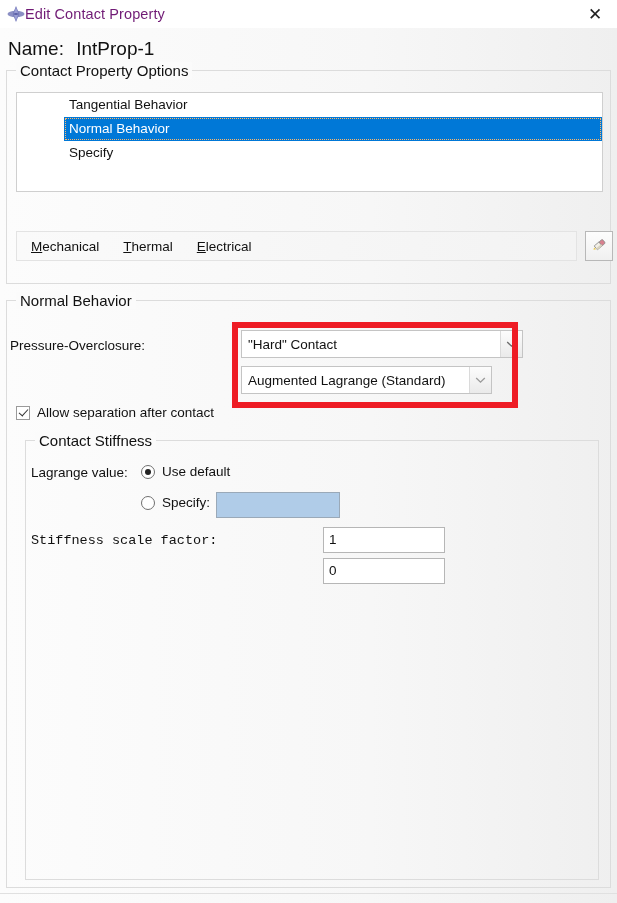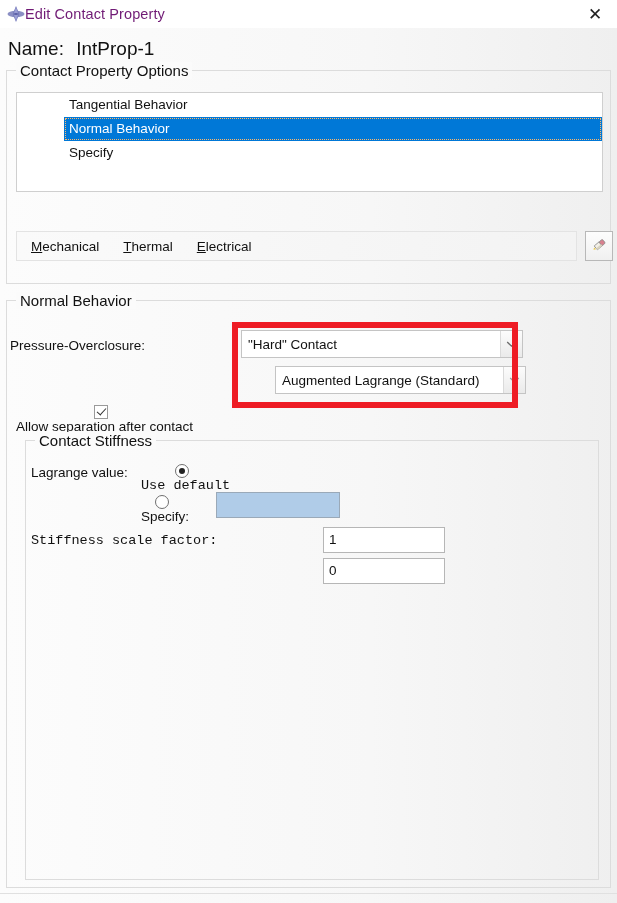--- a/index.html
+++ b/index.html
@@ -213,21 +213,20 @@
     border: 1px solid #9aa9b8;
     color: transparent;
   }
 
   
   .checkrow {
     position: absolute;
     display: flex;
     align-items: center;
     cursor: default;
-    flex-direction: column;
   }
   .cb-box {
     width: 14px; height: 14px;
     border: 1px solid #9a9a9a;
     background: #fff;
     box-sizing: border-box;
     flex: none;
     position: relative;
     margin-right: 7px;
   }
@@ -336,40 +335,40 @@
     <div class="fld-label" style="left:3px; top:37px;">Pressure-Overclosure:</div>
     <div class="combo" style="left:234px; top:29px; width:282px;">
       <div class="combo-text">"Hard" Contact</div>
       <div class="combo-arrow">
         <svg width="11" height="8" viewBox="0 0 11 8">
             <path d="M1.2 2 L5.5 6.2 L9.8 2" fill="none" stroke="#6d6d6d" stroke-width="1.3"></path>
           </svg>
       </div>
     </div>
 
-    <div class="combo" style="left:234px; top:65px; width:251px;margin-left:34px;">
+    <div class="combo" style="left:234px; top:65px; width:251px;">
       <div class="combo-text">Augmented Lagrange (Standard)</div>
       <div class="combo-arrow">
         <svg width="11" height="8" viewBox="0 0 11 8">
             <path d="M1.2 2 L5.5 6.2 L9.8 2" fill="none" stroke="#9a9a9a" stroke-width="1.3"></path>
           </svg>
       </div>
     </div>
 
     <div class="checkrow" style="left:9px; top:104px;">
       <span class="cb-box checked"></span>
       <span class="ctrl-label">Allow separation after contact</span>
     </div>
 
     <div class="groupbox" id="gb-stiffness">
       <div class="gb-title">Contact Stiffness</div>
 
       <div class="fld-label" style="left:5px; top:24px;">Lagrange value:</div>
 
-      <div class="checkrow" style="left:115px; top:23px;font-family:Liberation Mono, monospace;">
+      <div class="checkrow" style="left:115px; top:23px;">
         <span class="rb-box checked"></span>
         <span class="ctrl-label">Use default</span>
       </div>
 
       <div class="checkrow" style="left:115px; top:54px;justify-content:flex-end;">
         <span class="rb-box"></span>
         <span class="ctrl-label">Specify:</span>
       </div>
       <div class="textfield disabled" style="left:190px; top:51px; width:124px;"></div>
 

